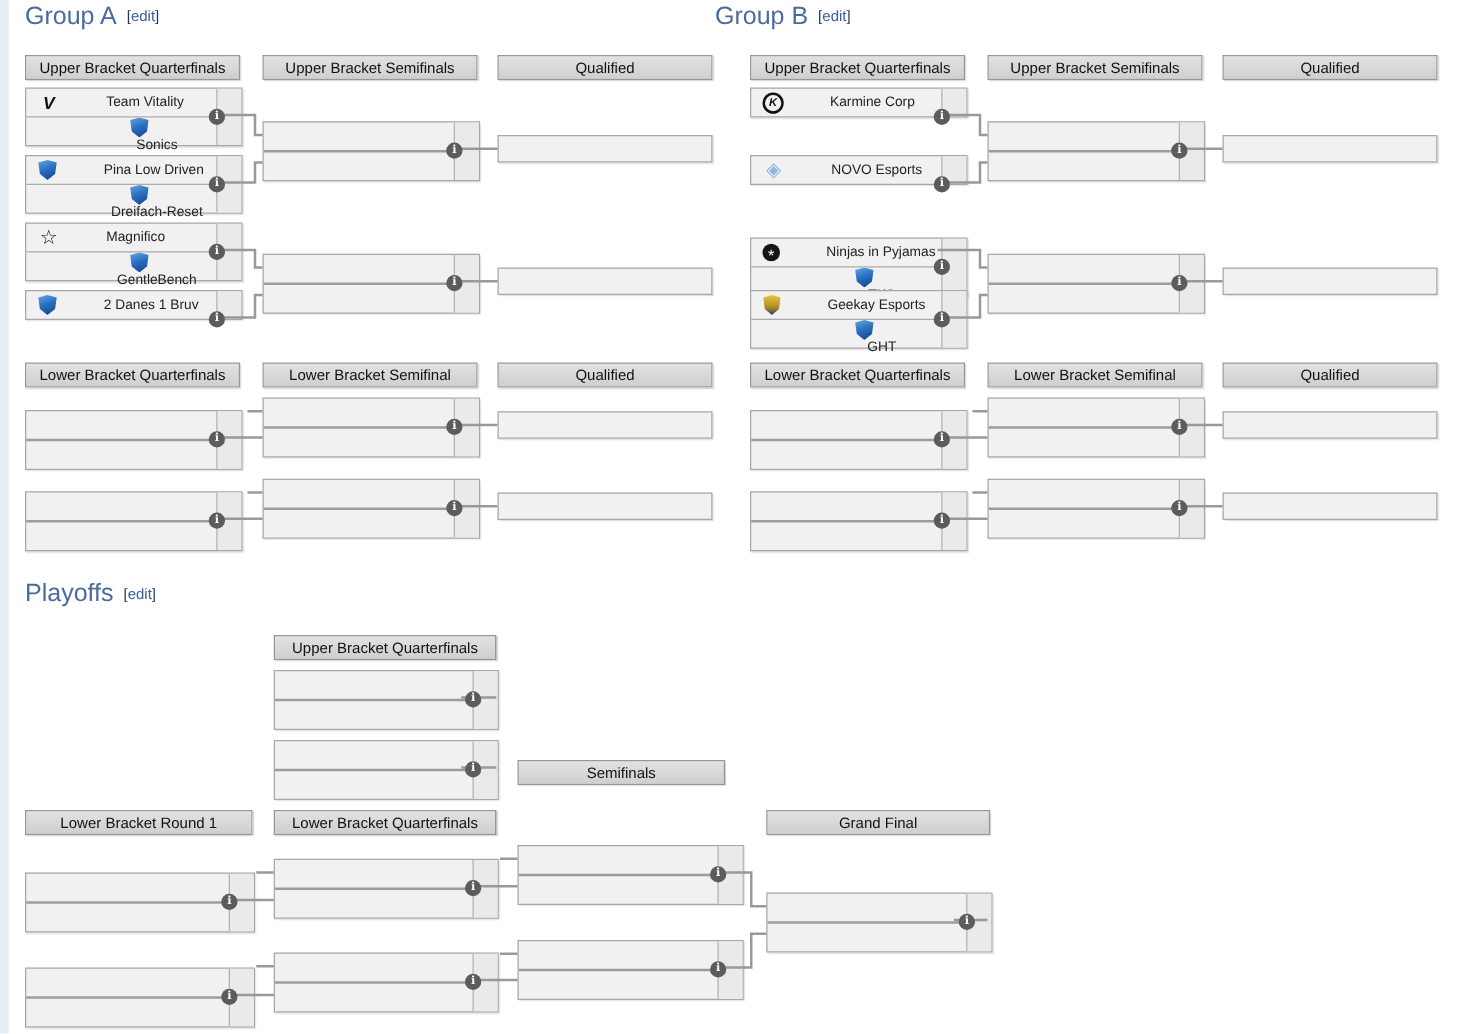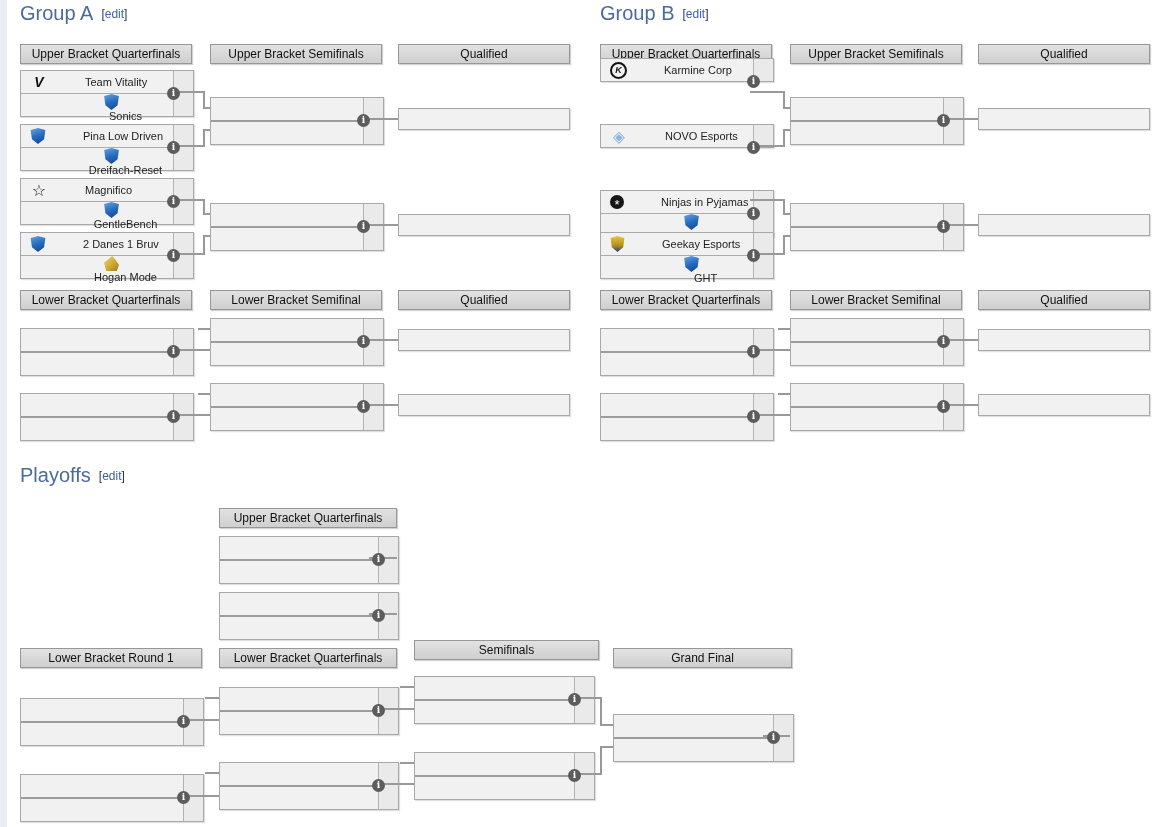--- a/index.html
+++ b/index.html
@@ -128,24 +128,20 @@
     </div>
     <div class="scol"></div>
     <div class="info">i</div>
   </div>
 
   <div class="match" style="left:20px;top:232px">
     <div class="team">
       <span class="icon rl-shield"></span>
       <span class="tname">2 Danes 1 Bruv</span>
     </div>
-    <div class="team t2">
-      <span class="icon gold-nugget"></span>
-      <span class="tname">Hogan Mode</span>
-    </div>
     <div class="scol"></div>
     <div class="info">i</div>
   </div>
 
   <div class="match empty" style="left:210px;top:97px">
     <div class="team"></div>
     <div class="team t2"></div>
     <div class="scol"></div>
     <div class="info">i</div>
   </div>
@@ -182,29 +178,29 @@
   </div>
   <div class="match empty" style="left:210px;top:383px">
     <div class="team"></div>
     <div class="team t2"></div>
     <div class="scol"></div>
     <div class="info">i</div>
   </div>
   <div class="qbox" style="left:398px;top:329px"></div>
   <div class="qbox" style="left:398px;top:394px"></div>
 
-  <div class="sec-title" style="left:600px;top:2px">
+  <div class="sec-title" style="left:572px;top:2px">
     <span>Group B</span><span class="edit"><span>[</span><a>edit</a><span>]</span></span>
   </div>
 
   <div class="hdr" style="left:600px;top:44px">Upper Bracket Quarterfinals</div>
   <div class="hdr" style="left:790px;top:44px">Upper Bracket Semifinals</div>
   <div class="hdr" style="left:978px;top:44px">Qualified</div>
 
-  <div class="match" style="left:600px;top:58px">
+  <div class="match" style="left:600px;top:70px">
     <div class="team">
       <span class="icon karmine-k"></span>
       <span class="tname">Karmine Corp</span>
     </div>
     <div class="scol"></div>
     <div class="info">i</div>
   </div>
 
   <div class="match" style="left:600px;top:124px">
     <div class="team">
@@ -301,21 +297,21 @@
   </div>
   <div class="match empty" style="left:219px;top:592px;width:178px">
     <div class="team"></div>
     <div class="team t2"></div>
     <div class="scol"></div>
     <div class="info">i</div>
   </div>
 
   <div class="hdr" style="left:20px;top:648px;width:182px">Lower Bracket Round 1</div>
   <div class="hdr" style="left:219px;top:648px;width:178px">Lower Bracket Quarterfinals</div>
-  <div class="hdr" style="left:414px;top:640px;width:185px">Semifinals</div>
+  <div class="hdr" style="left:414px;top:608px;width:166px">Semifinals</div>
   <div class="hdr" style="left:613px;top:648px;width:179px">Grand Final</div>
 
   <div class="match empty" style="left:20px;top:698px;width:182px">
     <div class="team"></div>
     <div class="team t2"></div>
     <div class="scol"></div>
     <div class="info">i</div>
   </div>
   <div class="match empty" style="left:20px;top:774px;width:182px">
     <div class="team"></div>

